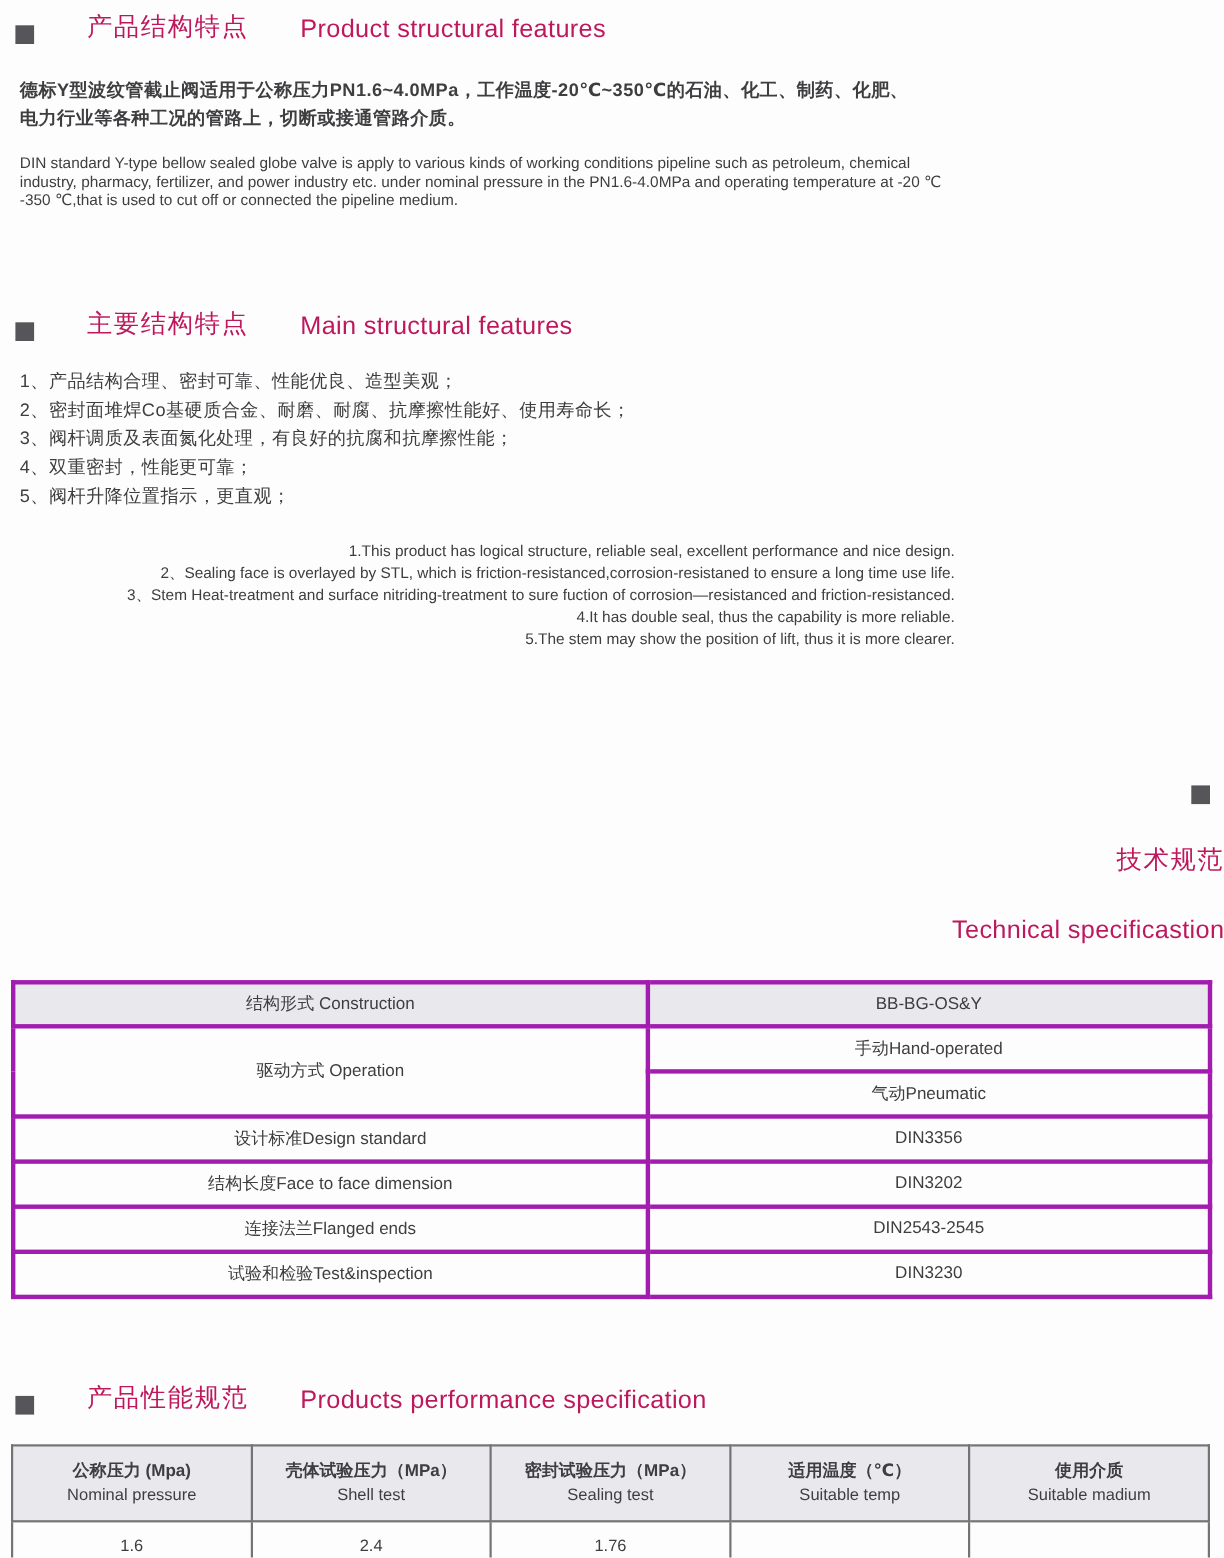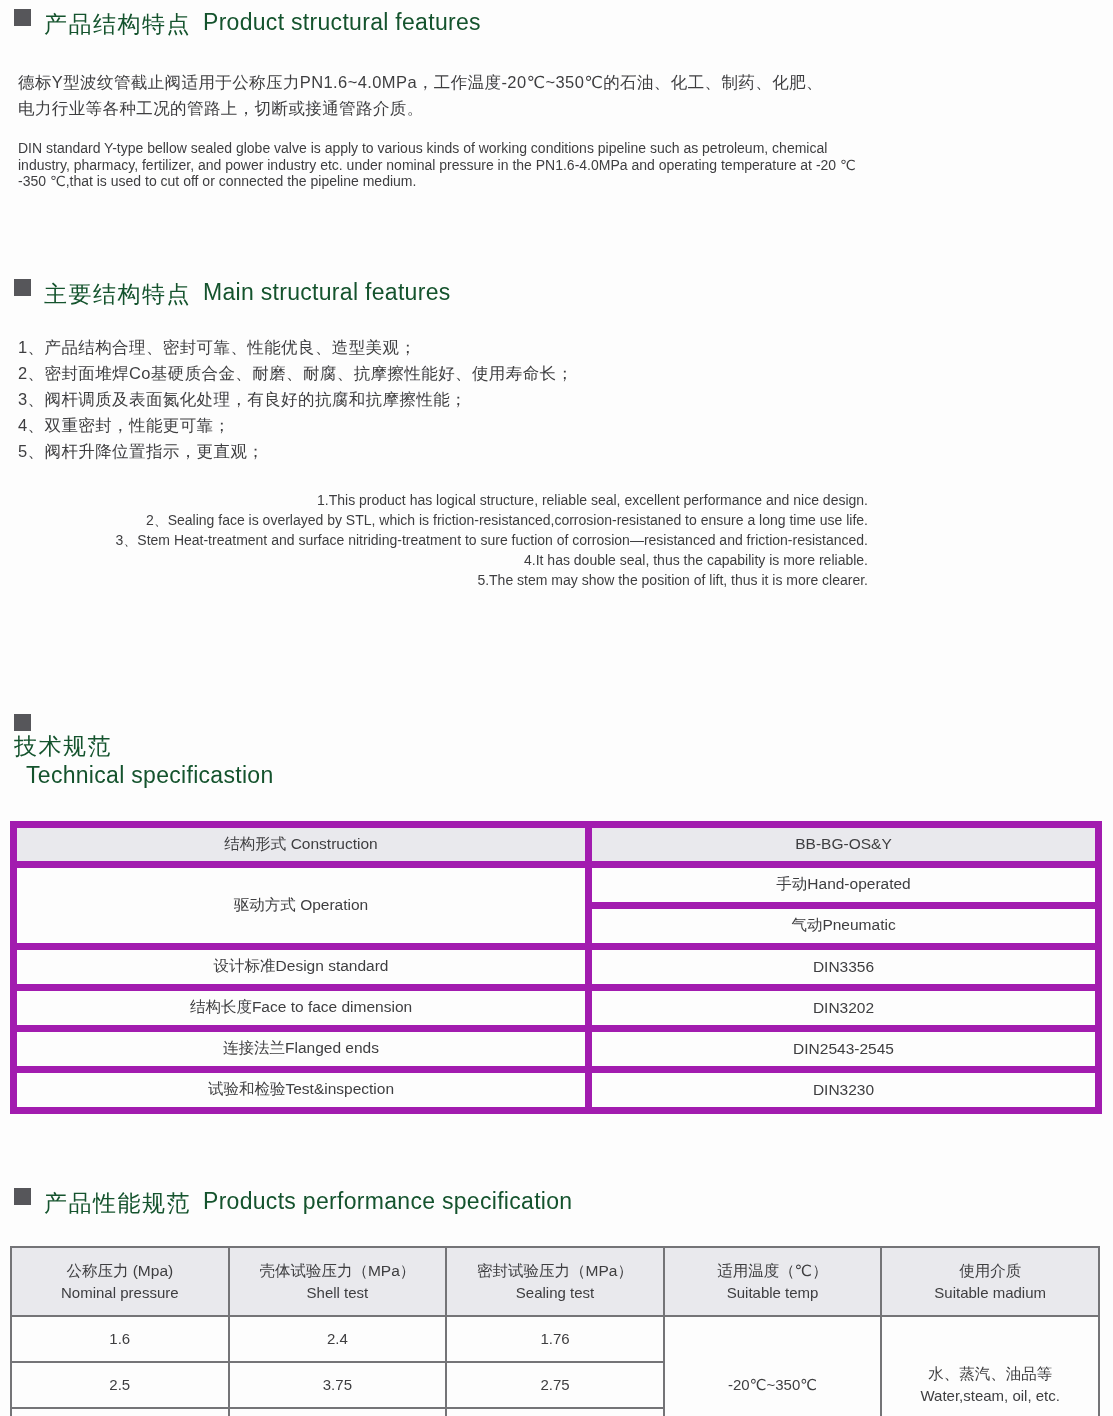--- a/index.html
+++ b/index.html
@@ -5,68 +5,68 @@
   * { box-sizing: border-box; }
   html, body { margin: 0; padding: 0; }
   body {
     width: 1113px; height: 1416px;
     background: #fdfdfd;
     font-family: "Liberation Sans", "DejaVu Sans", sans-serif;
     color: #3e3e40;
     overflow: hidden;
   }
   .sec-heading {
-    display: flex; align-items: flex-start;
-    margin: 0 0 0 14px; font-weight: 400; color: #14532d;
+    display: flex; align-items: flex-end;
+    margin: 0 0 0 14px; font-weight: 400; color: #be185d; gap: 35px;
   }
   .sq { width: 17px; height: 17px; background: #56565a; flex: 0 0 auto; margin-right: 13px; }
   .h-zh { font-size: 23px; letter-spacing: 1.5px; font-weight: 500; }
   .h-en { font-size: 23px; margin-left: 12px; letter-spacing: 0.3px; }
 
   .zh-para {
     margin: 29px 0 0 18px; width: 812px;
-    font-size: 16.5px; line-height: 26px; letter-spacing: 0.4px; font-weight: 400;
+    font-size: 16.5px; line-height: 26px; letter-spacing: 0.4px; font-weight: 700;
   }
   .en-para {
     margin: 19px 0 0 18px; width: 850px;
     font-size: 14px; line-height: 16.5px;
   }
   .zh-list {
     list-style: none; margin: 24px 0 0 18px; padding: 0;
     font-size: 16.5px; line-height: 26px; letter-spacing: 0.4px; font-weight: 500;
   }
   .en-list {
     list-style: none; margin: 26px 0 0 16px; padding: 0; width: 852px;
     font-size: 14px; line-height: 20px; text-align: right;
   }
   .en-list li { padding-left: 20px; text-indent: -20px; }
 
   .spec-table {
     border-collapse: collapse; table-layout: fixed;
     margin: 32px 0 0 10px; width: 1092px;
   }
   .spec-table td {
-    border: 7px solid #a21caf; text-align: center; vertical-align: middle;
+    border: 4px solid #a21caf; text-align: center; vertical-align: middle;
     font-size: 15.5px; height: 41px; padding: 0; color: #3e3e40;
   }
   .spec-table tr.hdr td { background: #e9e9ed; height: 40px; }
   .spec-table col.c1 { width: 53%; }
   .spec-table col.c2 { width: 47%; }
 
   .perf-table {
     border-collapse: collapse; table-layout: fixed;
     margin: 27px 0 0 10px; width: 1090px;
   }
   .perf-table td {
     border: 2px solid #747477; text-align: center; vertical-align: middle;
     font-size: 15px; padding: 0; color: #3e3e40;
   }
   .perf-table tr.hdr td { background: #e9e9ed; height: 69px; }
   .perf-table tr.data td { height: 46px; }
-  .hdr-zh { font-size: 15.5px; line-height: 23px; font-weight: 400; }
+  .hdr-zh { font-size: 15.5px; line-height: 23px; font-weight: 700; }
   .hdr-en { font-size: 15px; line-height: 21px; }
   .medium-zh { font-size: 15.5px; line-height: 22px; font-weight: 500; }
   .medium-en { font-size: 15px; line-height: 21px; }
 
   .mt-sec2 { margin-top: 89px; }
   .mt-sec3 { margin-top: 124px; flex-direction: column; }
   .mt-sec4 { margin-top: 74px; }
   .mt-h1 { margin-top: 9px; }
 </style>
 </head>

